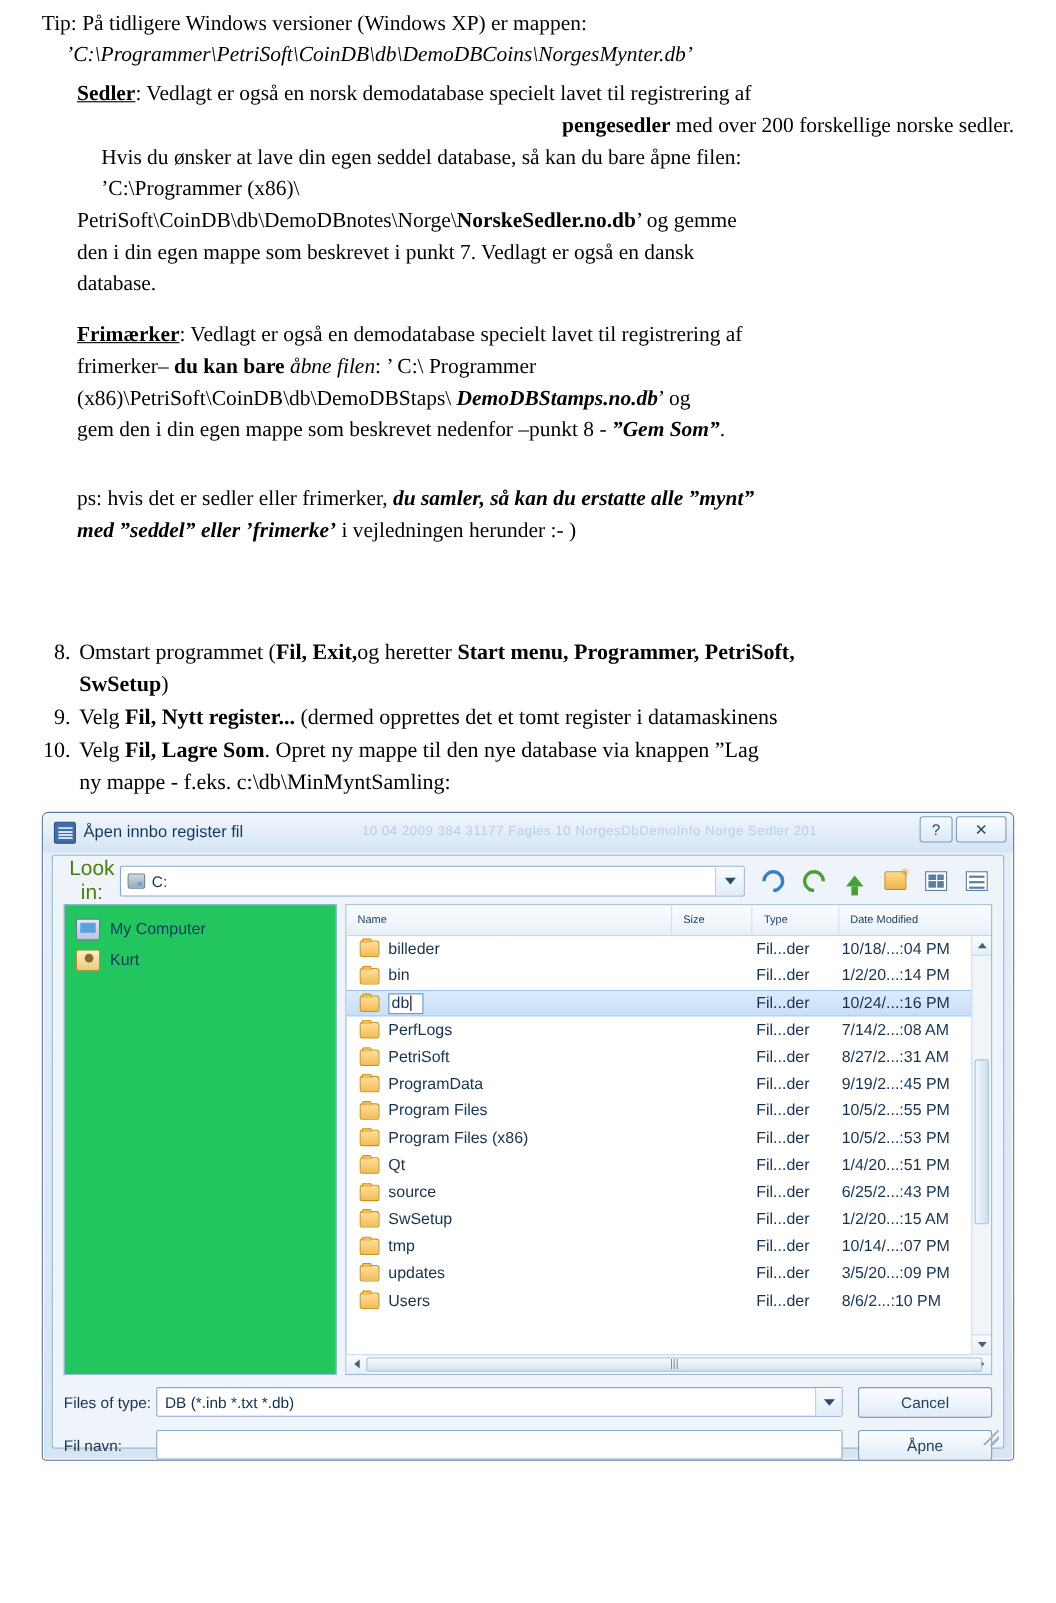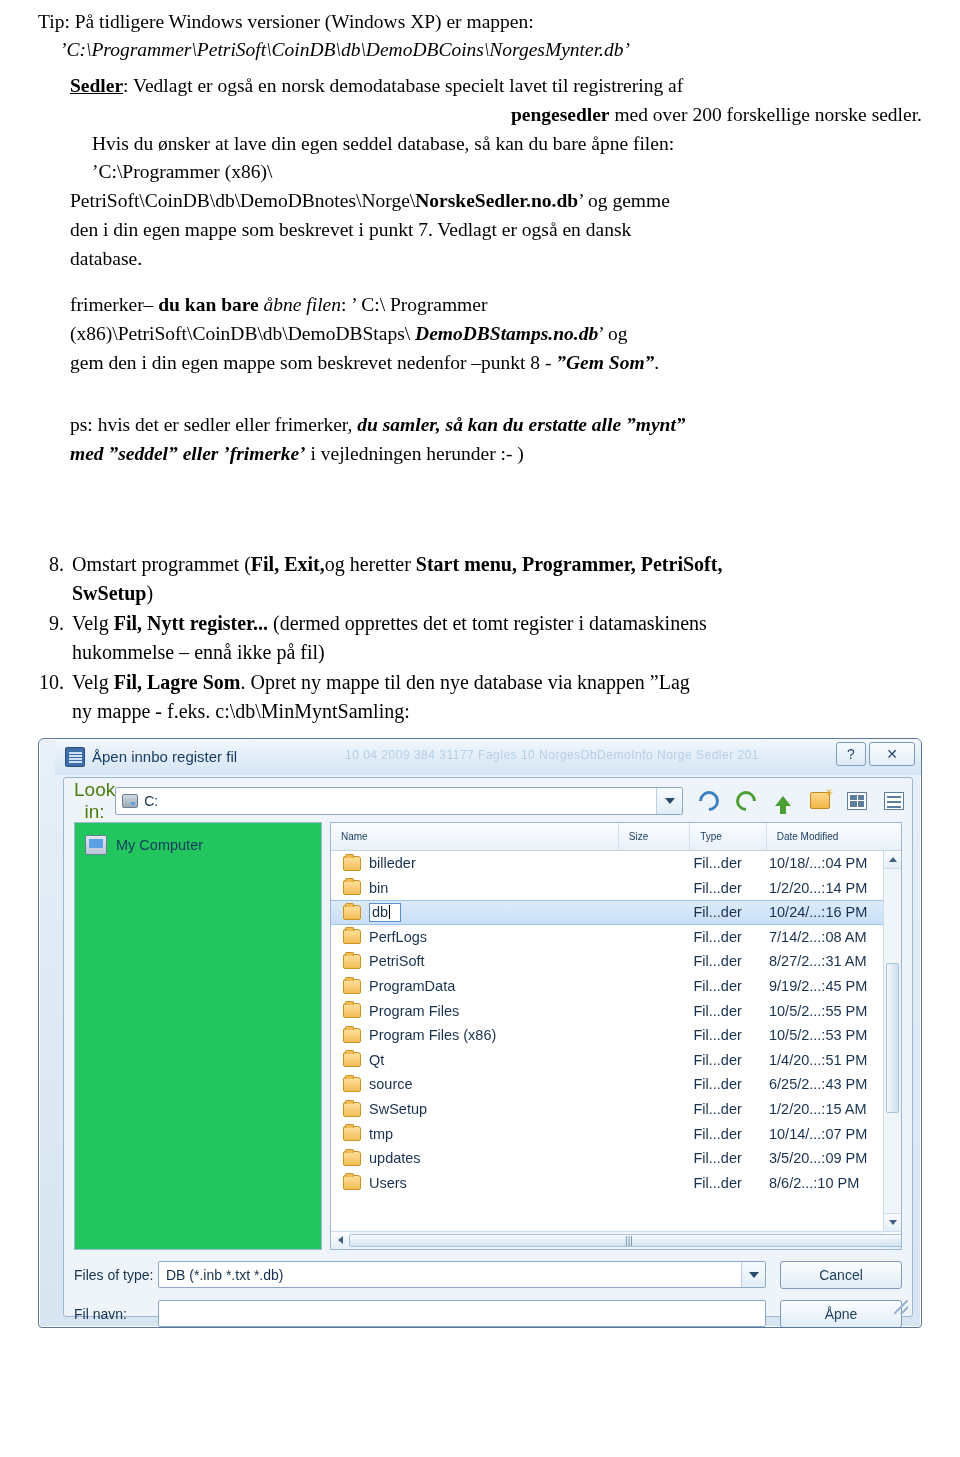--- a/index.html
+++ b/index.html
@@ -58,21 +58,20 @@
     height: 590px;
     border: 1px solid #5b799c;
     border-radius: 6px 6px 4px 4px;
     background: linear-gradient(to bottom, #e8f0f8 0%, #dfeaf5 40%, #d7e4f1 100%);
     font-family: "Liberation Sans", sans-serif;
     font-size: 14px;
     color: #0b2a47;
     position: relative;
     box-shadow: 0 0 0 1px #ffffff inset;
     overflow: hidden;
-    padding-left: 16px;
   }
   .titlebar {
     height: 36px;
     display: flex;
     align-items: center;
     padding: 0 6px 0 10px;
     background: linear-gradient(to bottom, #f2f7fc 0%, #e2edf8 50%, #d5e4f3 100%);
     position: relative;
   }
   .titlebar .app-icon {
@@ -470,20 +469,21 @@
     <div class="blk" style="margin-left:22px;">Hvis du ønsker at lave din egen seddel database, så kan du bare åpne filen:</div>
     <div class="blk" style="margin-left:22px;">’C:\Programmer (x86)\</div>
     <div class="blk"><span>PetriSoft\CoinDB\db\DemoDBnotes\Norge\</span><span class="bold">NorskeSedler.no.db</span><span>’ og gemme</span></div>
     <div class="blk">den i din egen mappe som beskrevet  i punkt 7. Vedlagt er også en dansk</div>
     <div class="blk">database.</div>
   </div>
 
   <div class="gap-md"></div>
 
   <div class="para indent1">
+    <div class="blk"><span class="bold ul">Frimærker</span><span>: Vedlagt er også en demodatabase specielt lavet til registrering af</span></div>
     <div class="blk"><span>frimerker– </span><span class="bold">du kan bare</span><span class="ital"> åbne filen</span><span>: ’ C:\ Programmer</span></div>
     <div class="blk"><span>(x86)\PetriSoft\CoinDB\db\DemoDBStaps\ </span><span class="bold ital">DemoDBStamps.no.db</span><span>’ og</span></div>
     <div class="blk"><span>gem den i din egen mappe som beskrevet nedenfor –punkt 8 - </span><span class="bold ital">”Gem Som”</span><span>.</span></div>
   </div>
 
   <div class="gap-lg"></div>
 
   <div class="para indent1">
     <div class="blk"><span>ps: hvis det er sedler eller frimerker,</span><span class="ital bold"> du samler, så kan du erstatte alle ”mynt”</span></div>
     <div class="blk"><span class="ital bold">med ”seddel” eller ’frimerke’</span><span> i vejledningen herunder :- )</span></div>
@@ -498,21 +498,20 @@
       <div class="txt">
         <span>Omstart programmet (</span><span class="bold">Fil, Exit,</span><span>og heretter </span><span class="bold">Start menu, Programmer, PetriSoft,</span>
         <div><span class="bold">SwSetup</span><span>)</span></div>
       </div>
     </div>
 
     <div class="numrow">
       <div class="num">9.</div>
       <div class="txt">
         <span>Velg </span><span class="bold">Fil, Nytt register...</span><span>  (dermed opprettes det et tomt register i datamaskinens</span>
-        <div>hukommelse – ennå ikke på fil)</div>
       </div>
     </div>
 
     <div class="numrow">
       <div class="num">10.</div>
       <div class="txt">
         <span>Velg </span><span class="bold">Fil, Lagre Som</span><span>. Opret ny mappe til den nye database via knappen ”Lag</span>
         <div>ny mappe - f.eks.  c:\db\MinMyntSamling:</div>
       </div>
     </div>
@@ -574,20 +573,24 @@
             </div>
         </div>
       </div>
 
       <div class="panes">
 
         <div class="places">
           <div class="place-item">
             <div class="pi-icon pc-icon"></div>
             <span>My Computer</span>
+          </div>
+          <div class="place-item">
+            <div class="pi-icon user-icon"></div>
+            <span>Kurt</span>
           </div>
         </div>
 
         <div class="filelist">
           <div class="fl-header">
             <div class="col col-name">Name</div>
             <div class="col col-size">Size</div>
             <div class="col col-type">Type</div>
             <div class="col col-date">Date Modified</div>
           </div>

